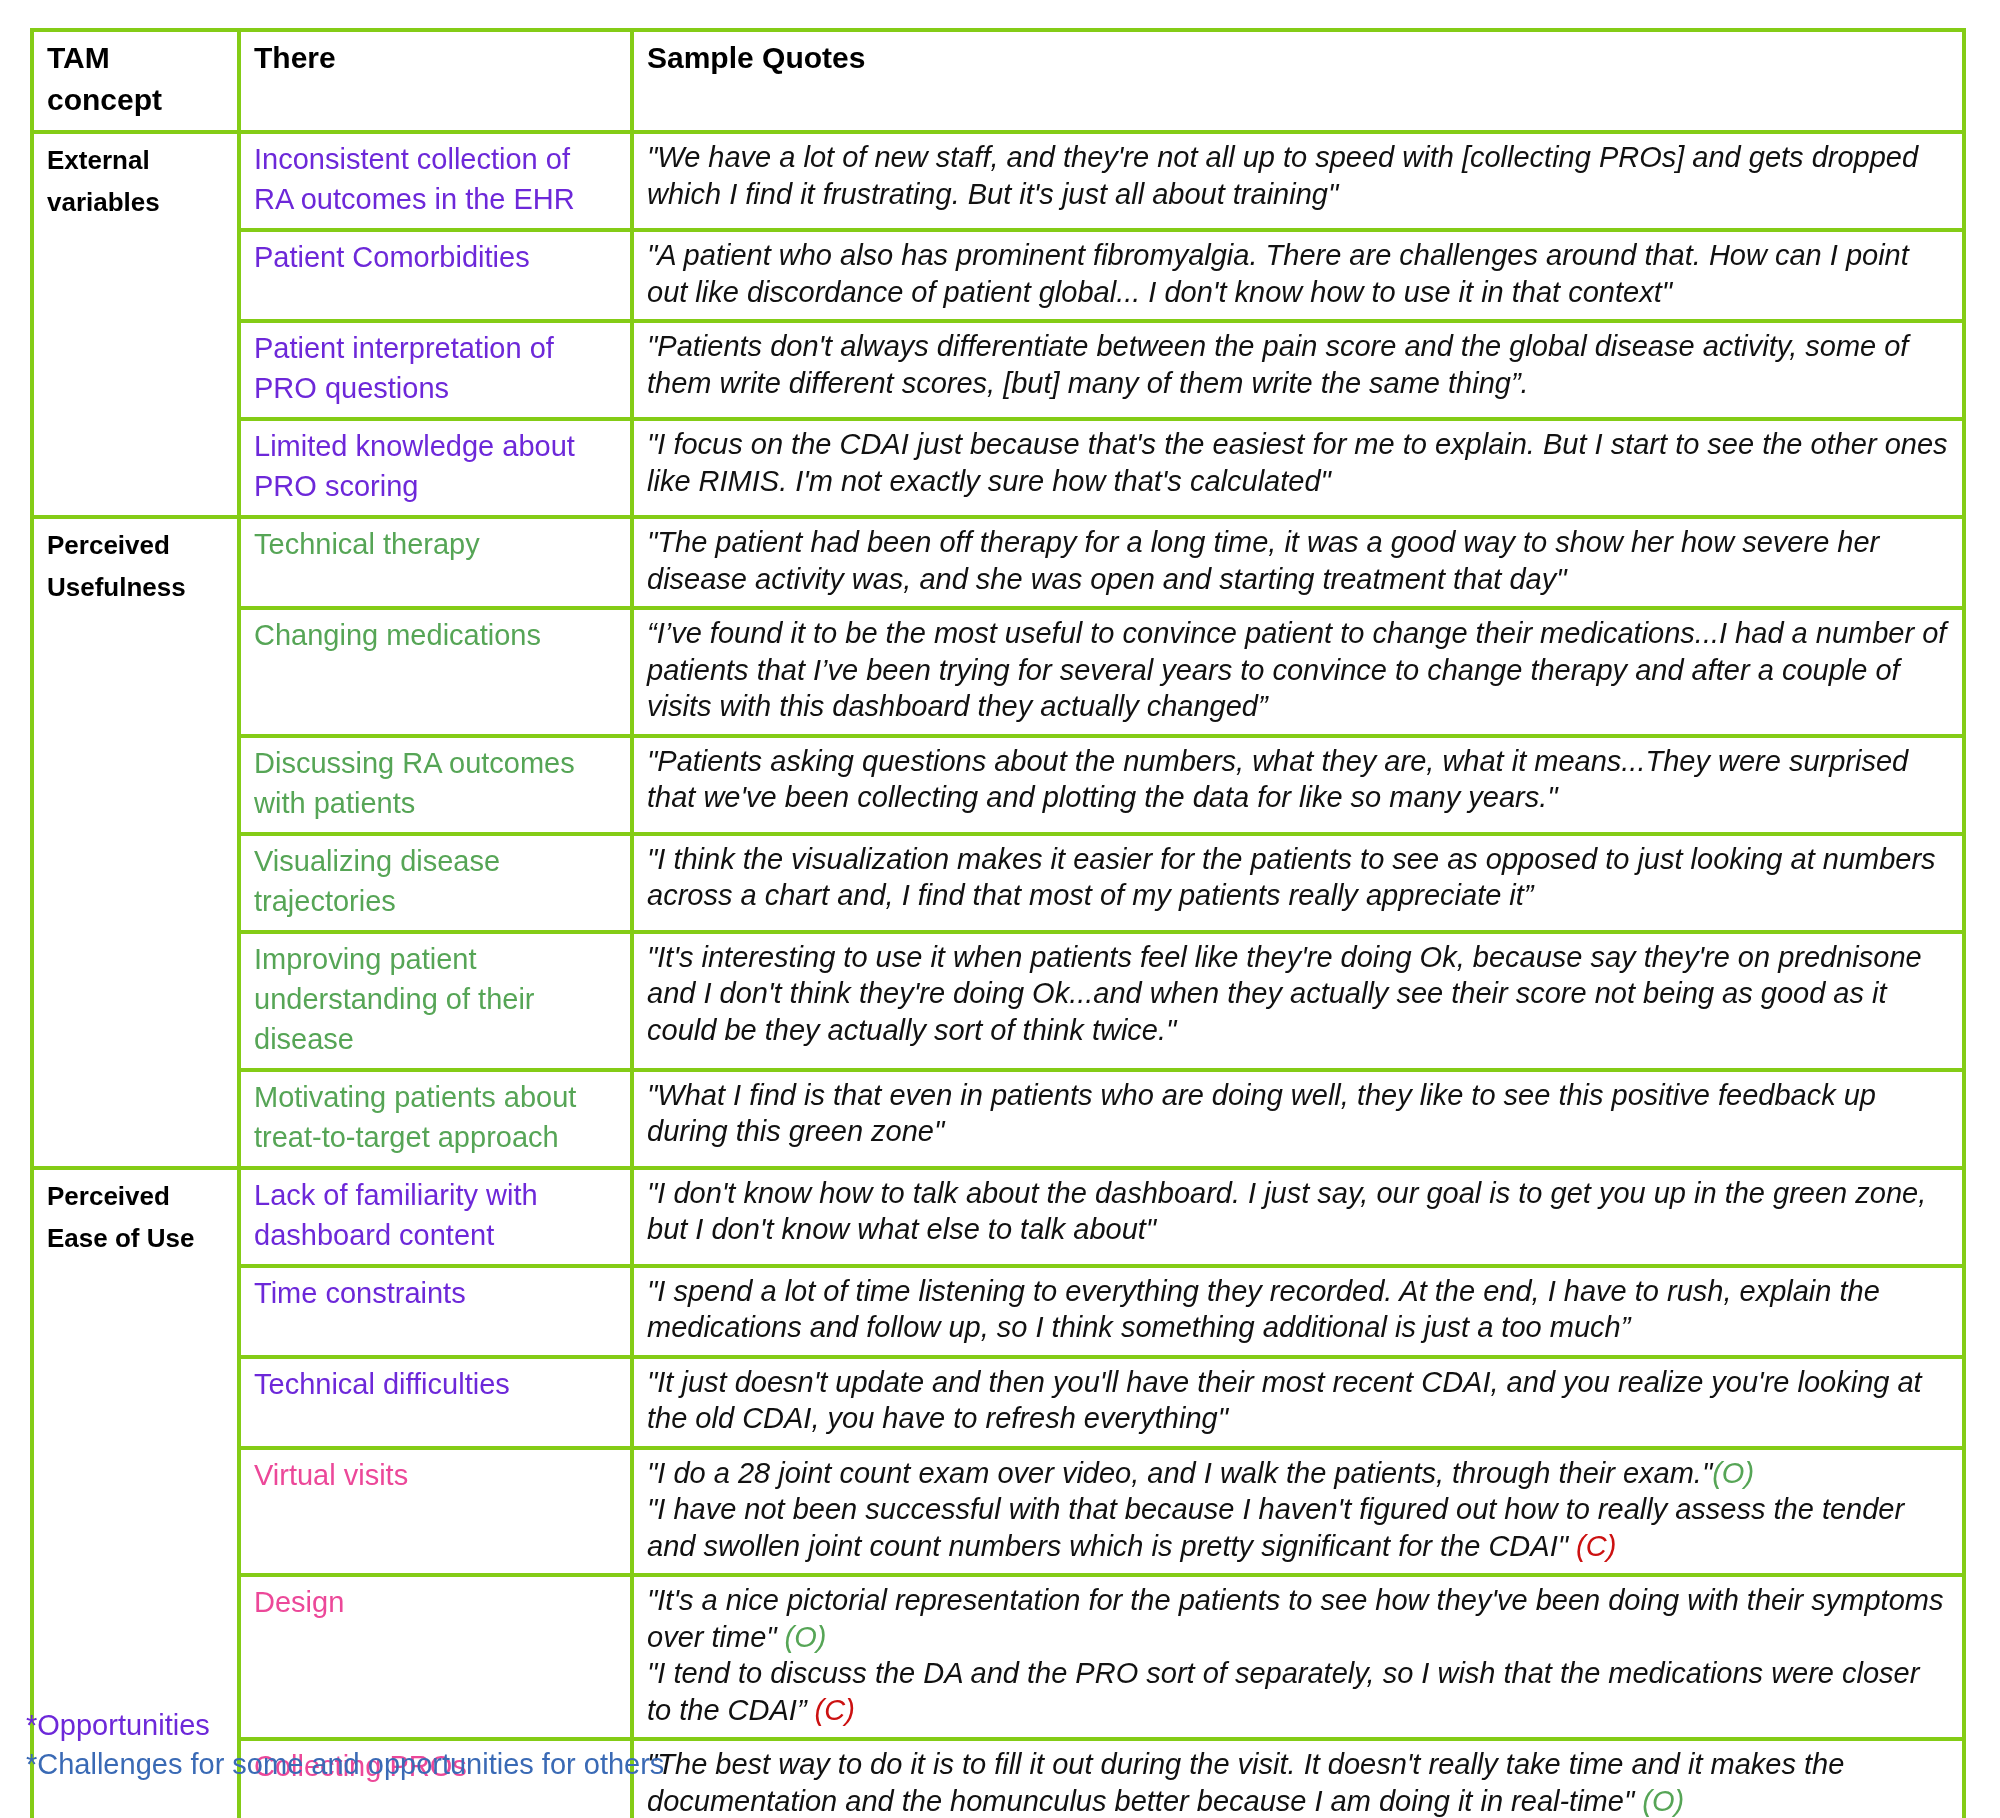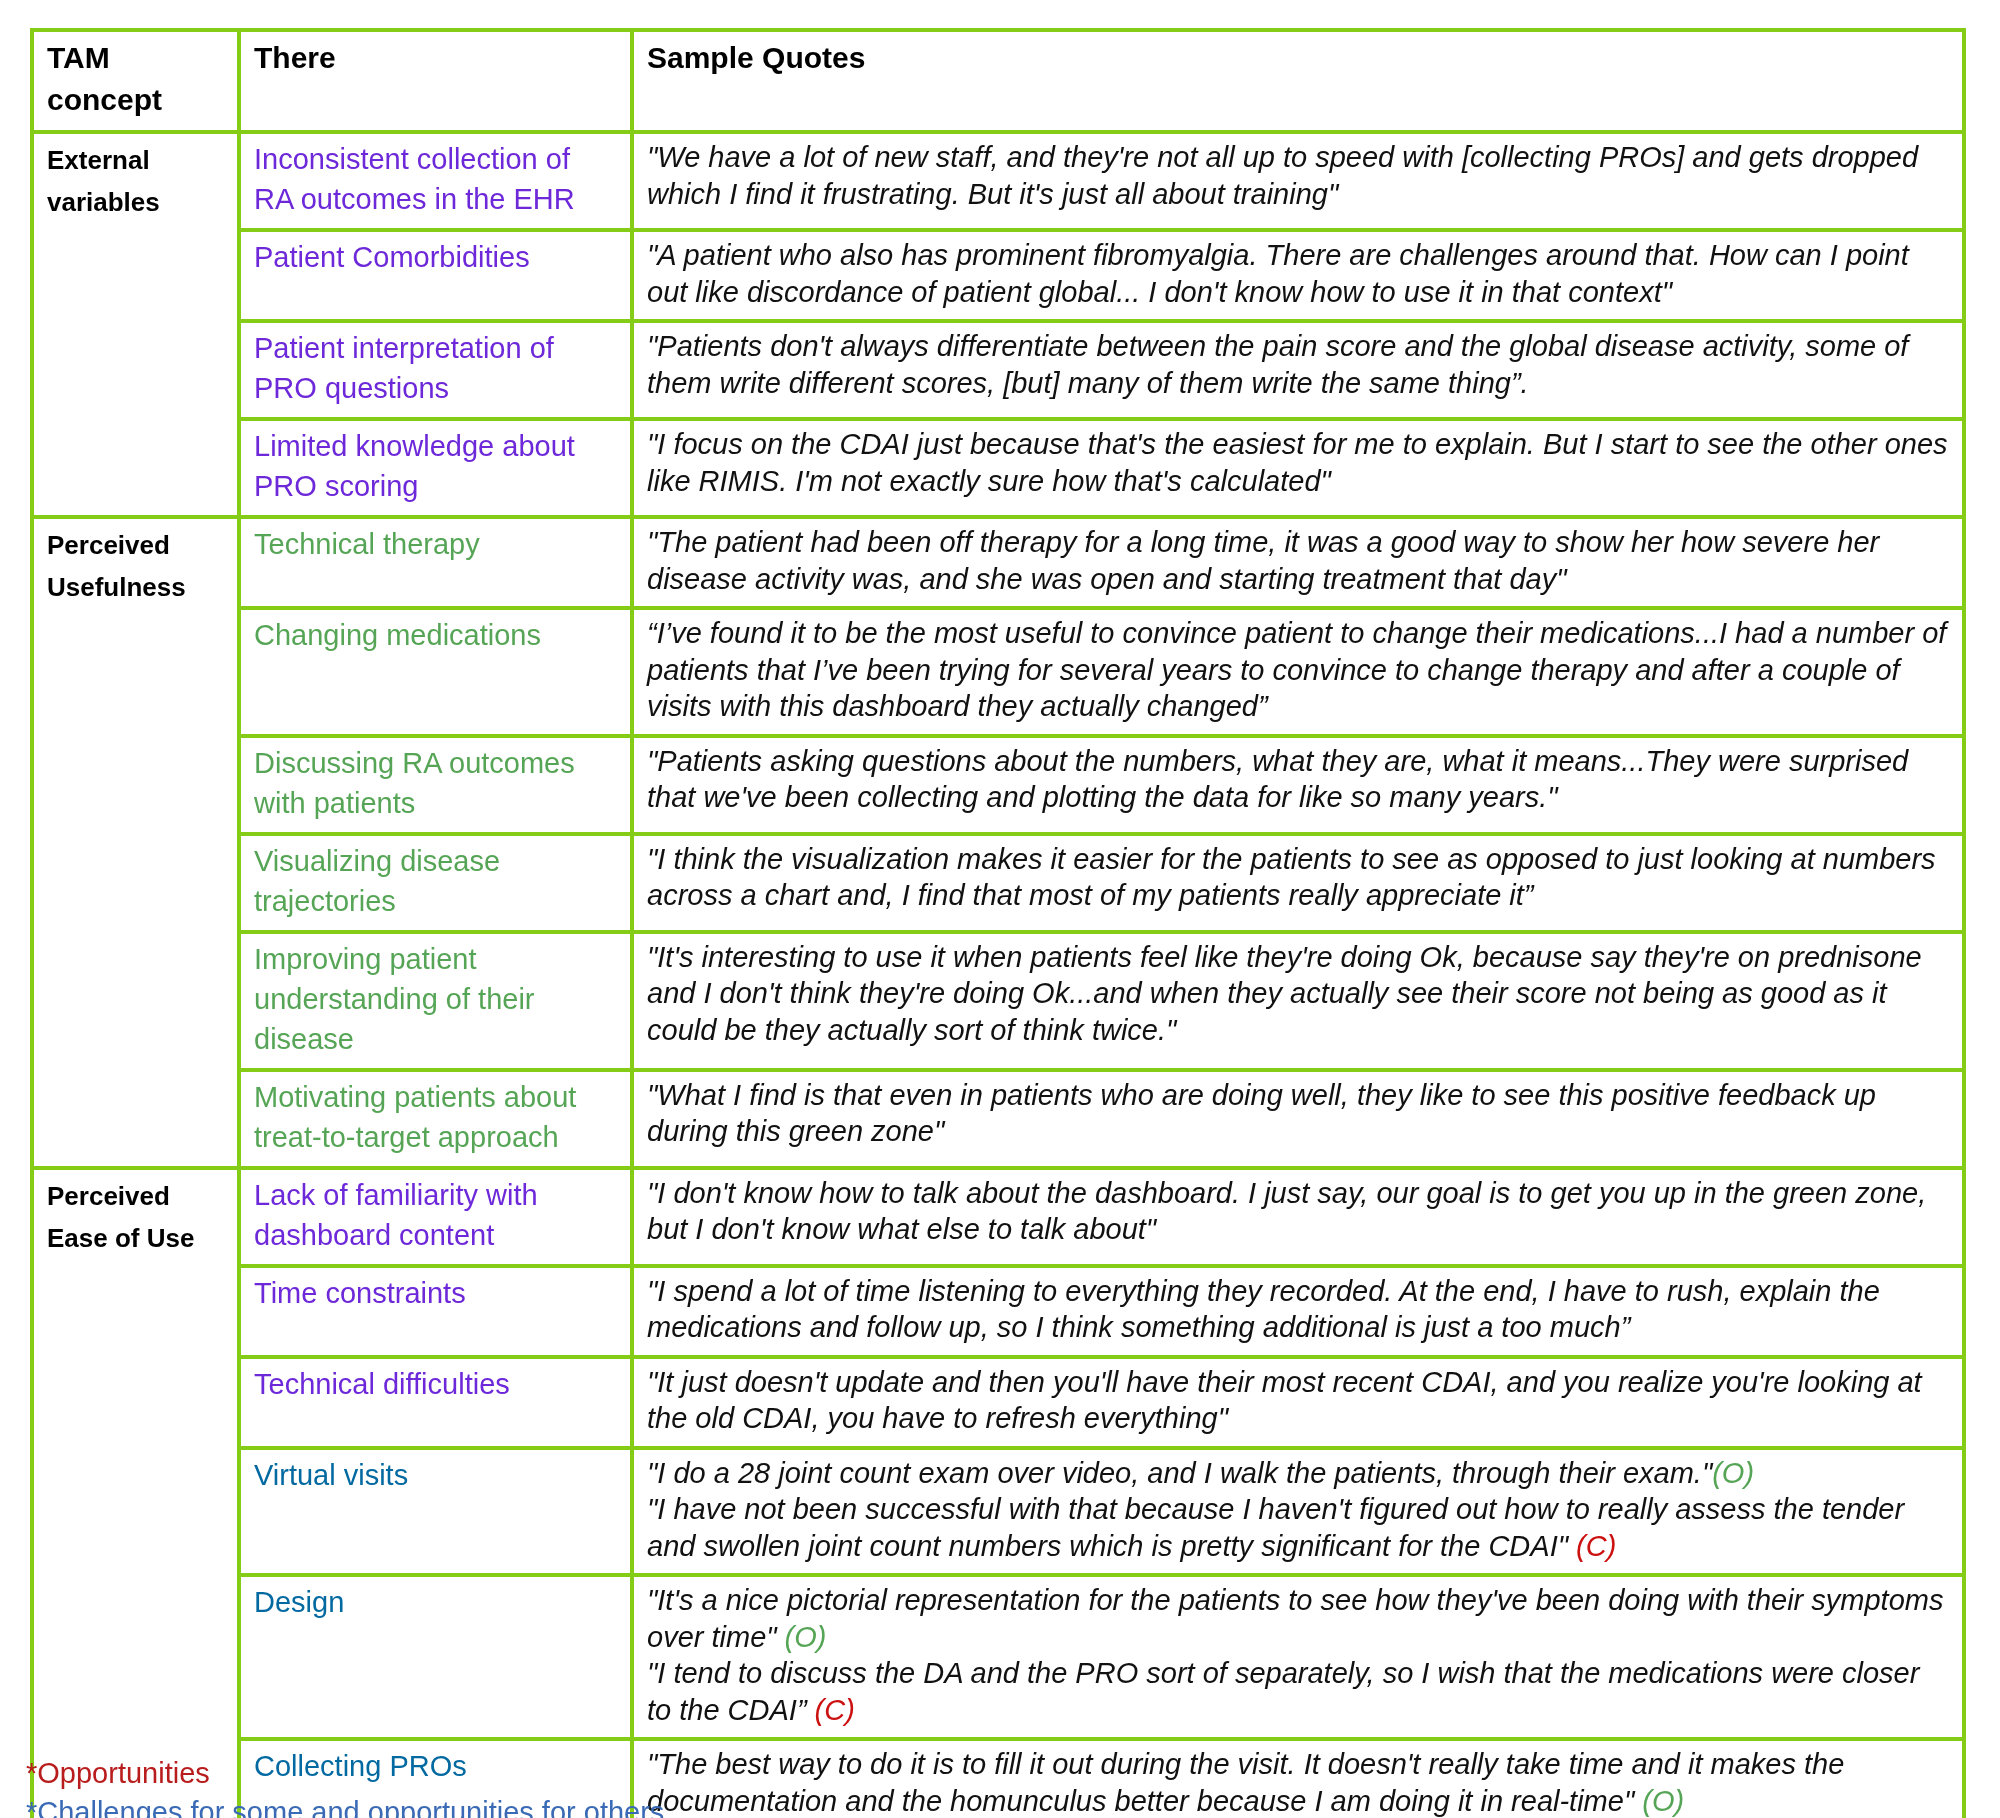--- a/index.html
+++ b/index.html
@@ -9,27 +9,27 @@
   .col-concept { width:207px; }
   .col-theme  { width:393px; }
   .col-quote  { width:1332px; }
   th.hdr { text-align:left; font-weight:bold; font-size:30px; line-height:42px; background:#fff; }
   td.concept { font-weight:bold; font-size:26px; line-height:42px; }
   td.theme { font-size:29px; line-height:40px; }
   td.quotes { font-style:italic; font-size:29px; line-height:36.5px; color:#111; }
   .quote-part { margin:0; }
   .theme-red   { color:#6d28d9; }
   .theme-green { color:#56a556; }
-  .theme-blue  { color:#0369a1; }
+  .theme-blue  { color:#ec4899; }
   .mk-o { color:#56a556; font-style:italic; }
   .mk-c { color:#cc1111; font-style:italic; }
   .footnotes { position:absolute; left:26px; top:1706px; font-size:29px; line-height:38.5px; }
   .fn { margin:0; }
   .fn-red   { color:#c42222; }
-  .fn-green { color:#b91c1c;margin-top:48px; }
+  .fn-green { color:#6d28d9; }
   .fn-blue  { color:#3a6ab5; }
 </style>
 </head>
 <body>
 
 <table class="tam">
   <colgroup>
     <col class="col-concept">
       <col class="col-theme">
       <col class="col-quote">

